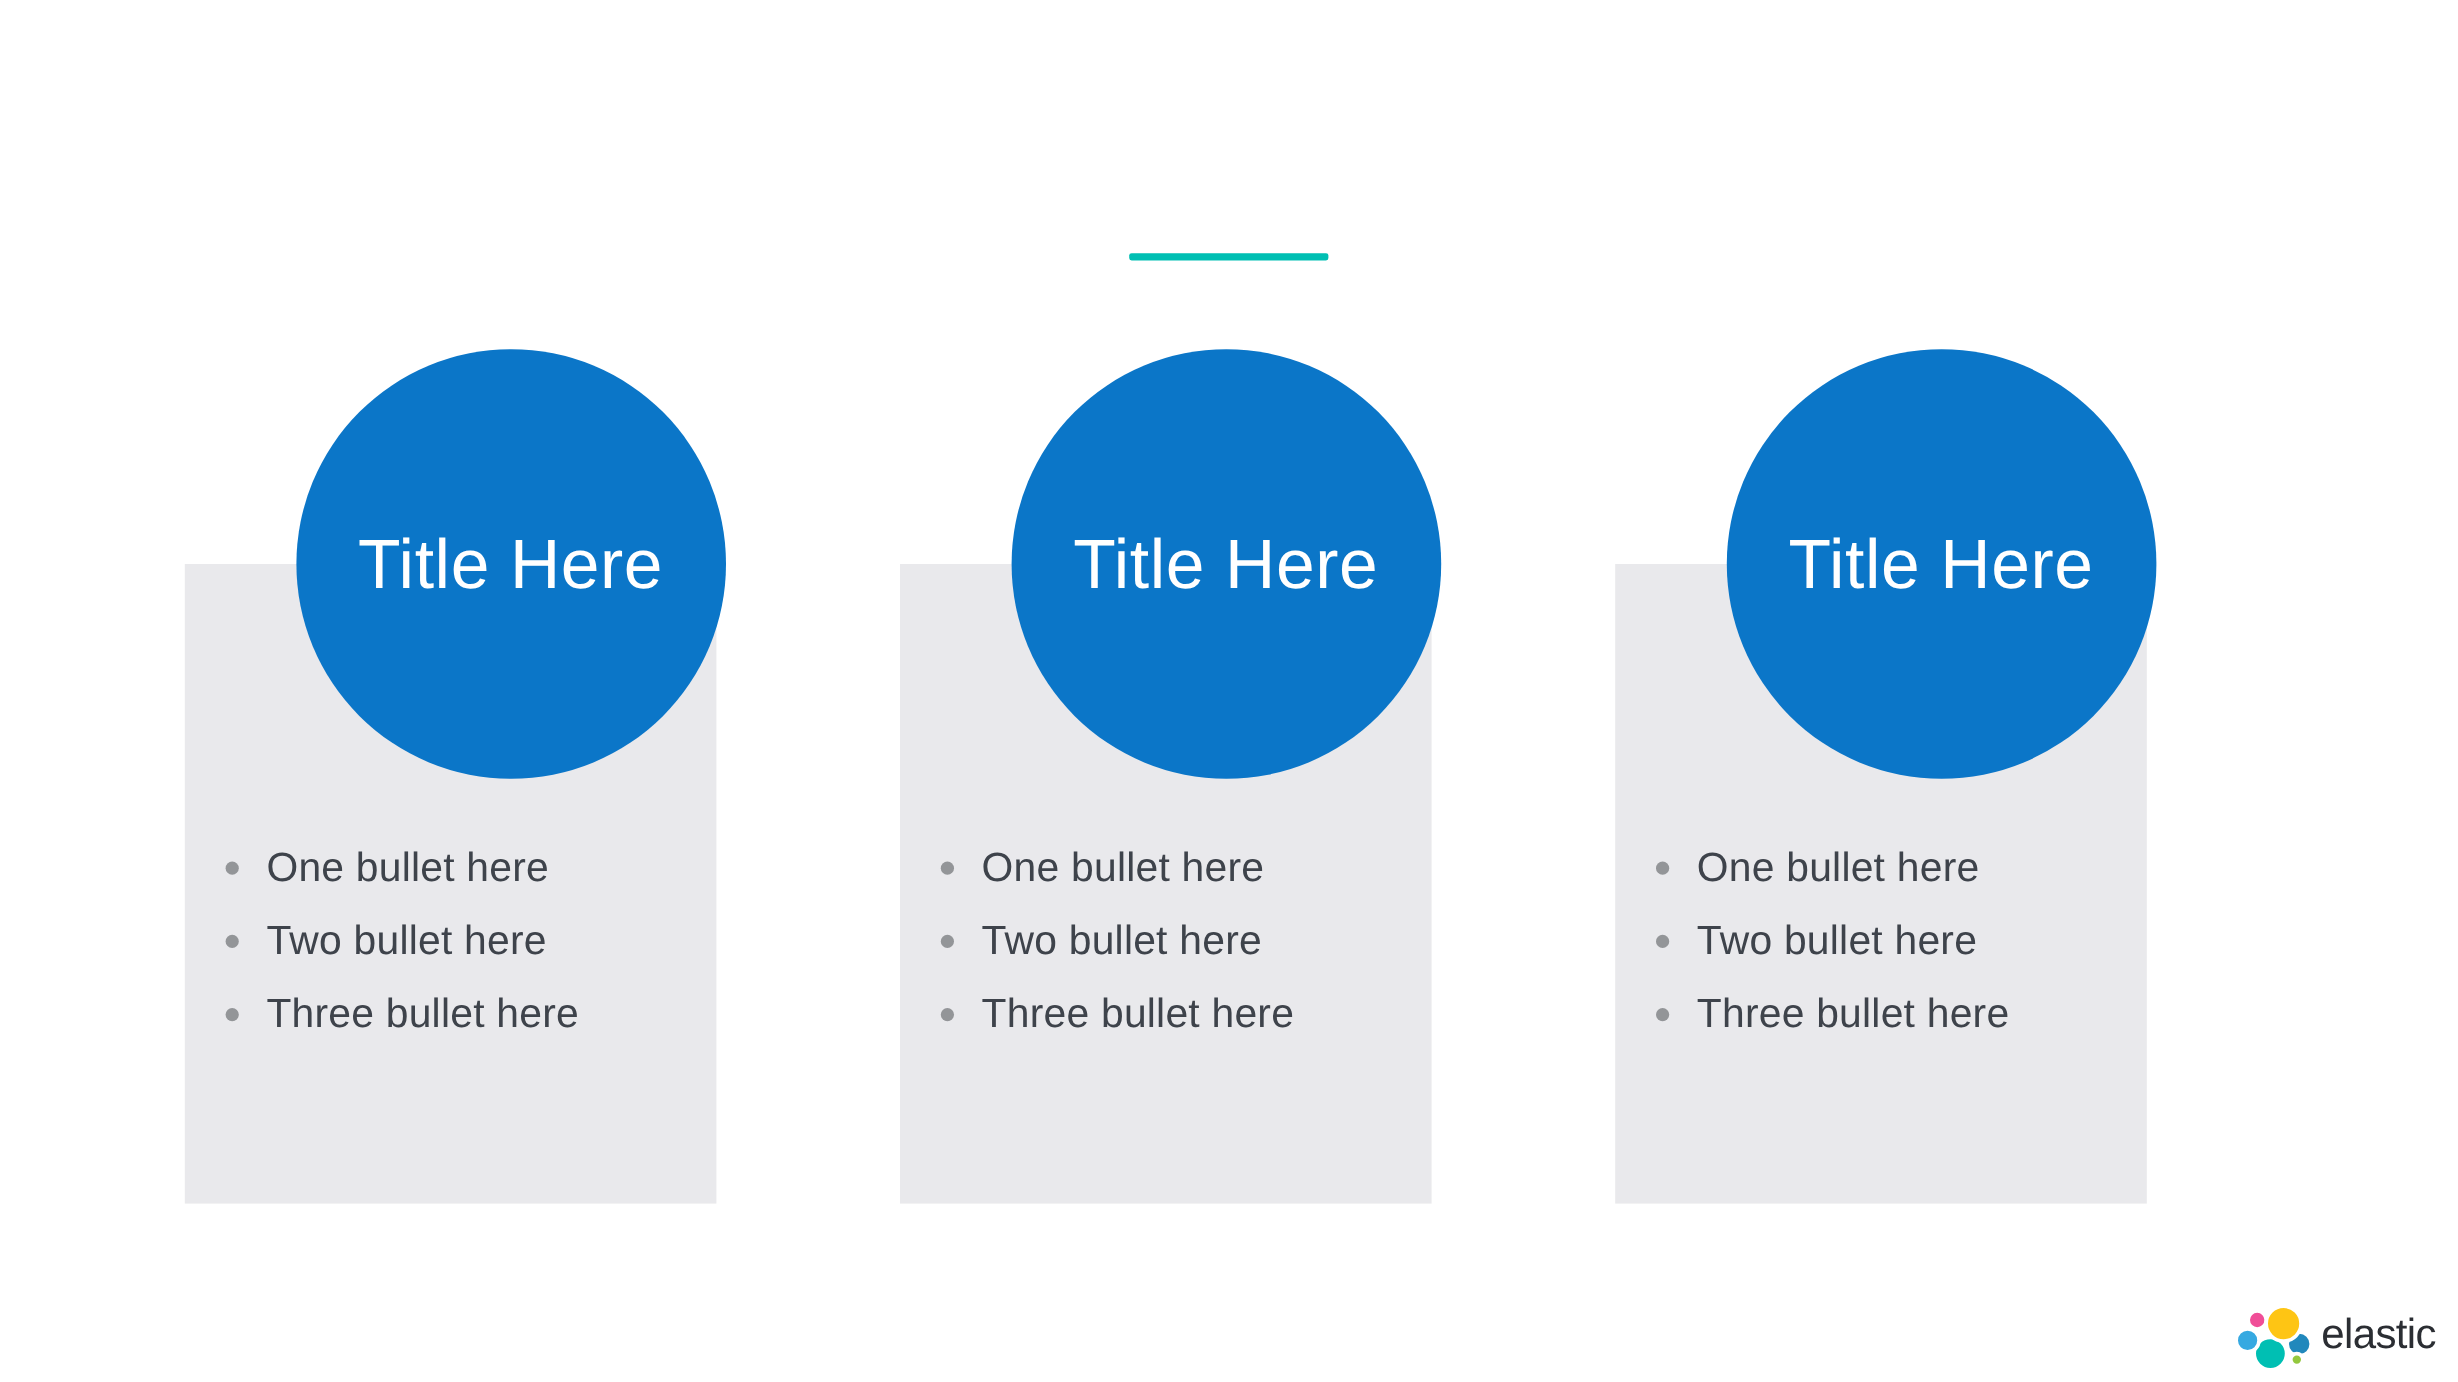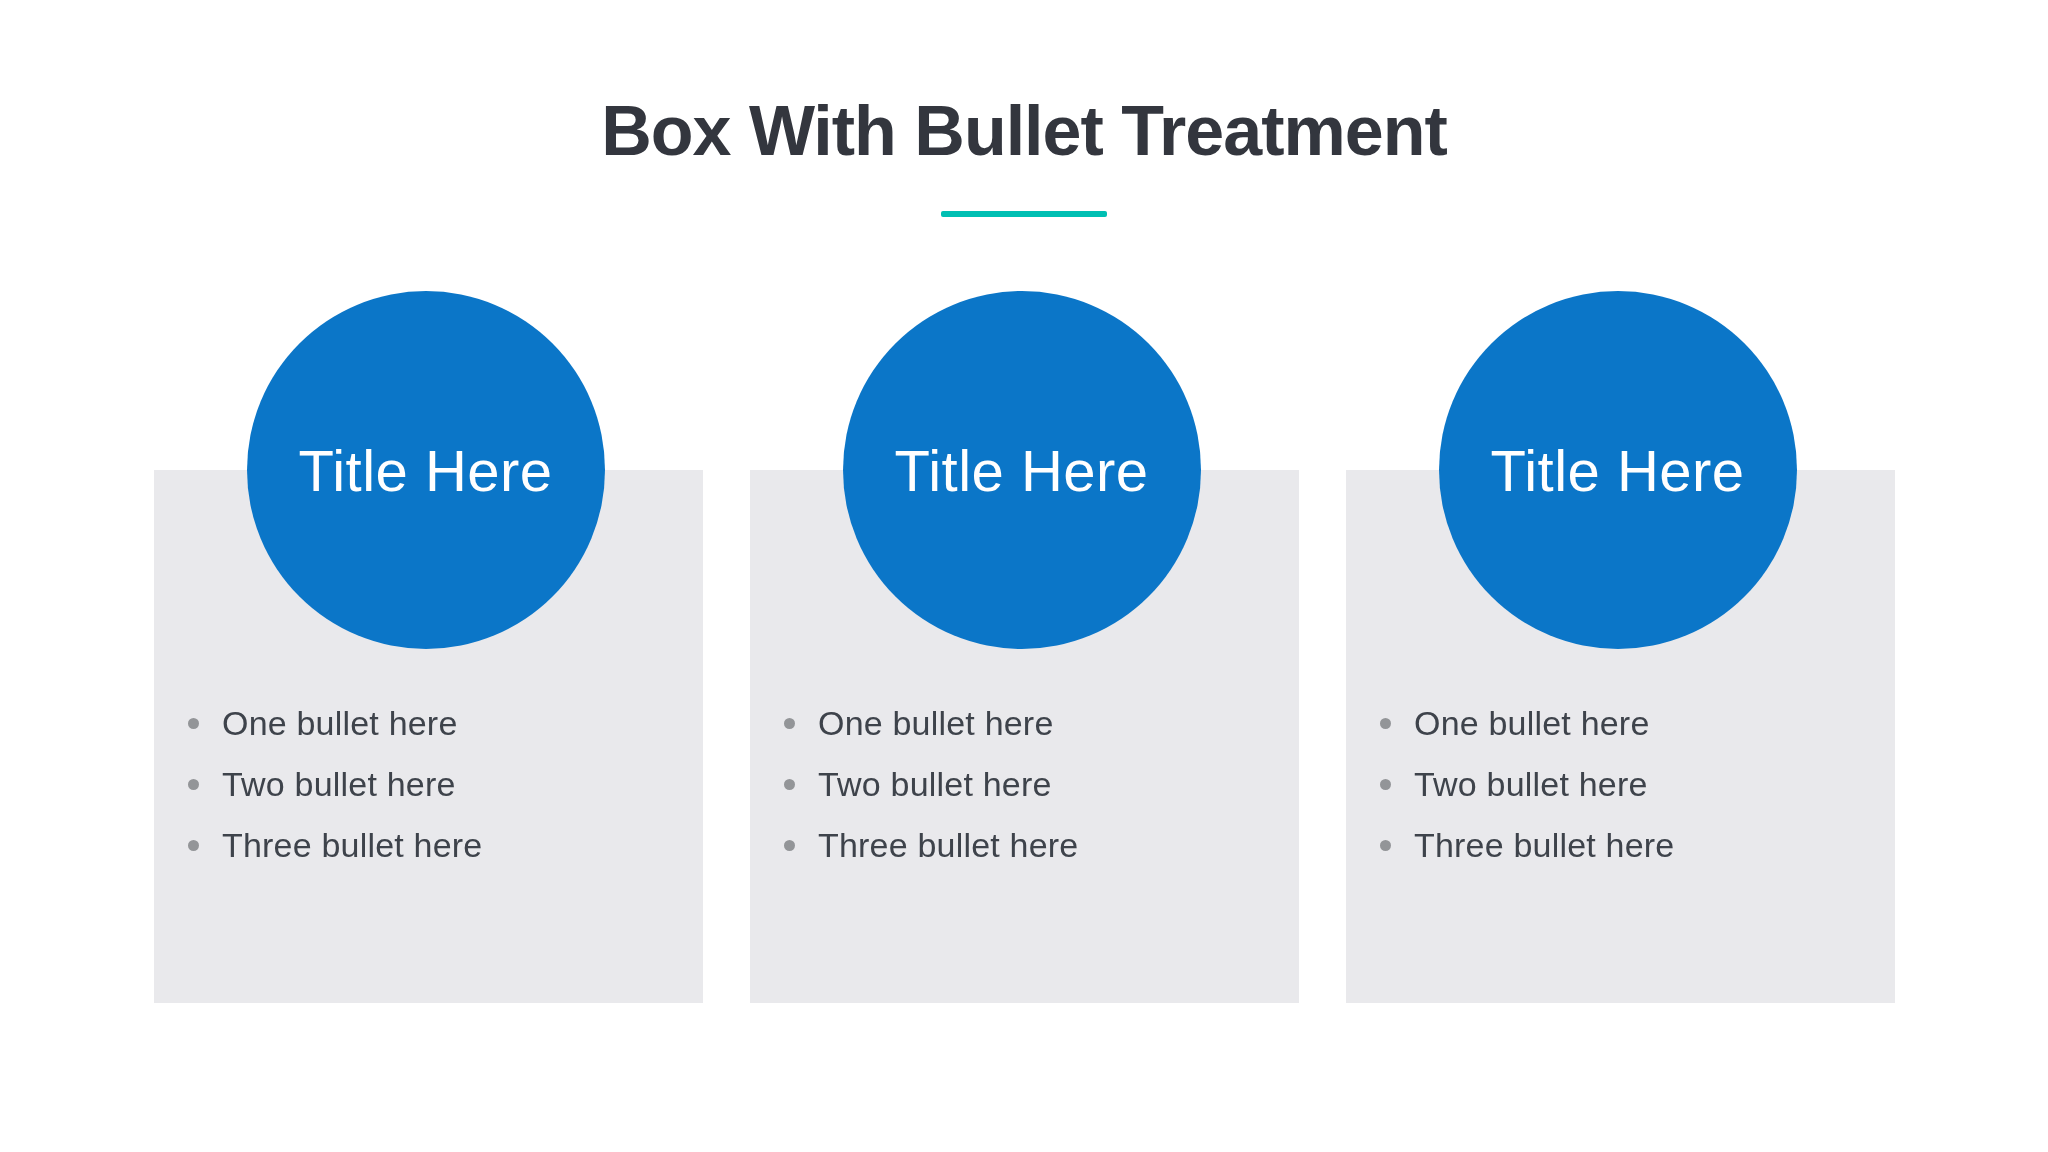--- a/index.html
+++ b/index.html
@@ -43,21 +43,21 @@
     width: 543px;
     height: 712px;
   }
   .card-1 { left: 154px; }
   .card-2 { left: 750px; }
   .card-3 { left: 1346px; }
   .card-box {
     position: absolute;
     top: 179px;
     left: 0;
-    width: 549px;
+    width: 443px;
     height: 533px;
     background: #E9E9EC;
   }
   .card-circle {
     position: absolute;
     top: 0;
     left: 50%;
     transform: translateX(-50%);
     width: 358px;
     height: 358px;
@@ -120,21 +120,20 @@
     letter-spacing: -0.5px;
     line-height: 1;
     padding-bottom: 6px;
   }
 </style>
 </head>
 <body>
 
 <div class="slide">
 
-  <h1 class="slide-title">Box With Bullet Treatment</h1>
   <div class="title-underline"></div>
 
   <section class="card card-1">
     <div class="card-box">
       <ul class="bullet-list">
         <li class="bullet-item">
           <span class="bullet-dot"></span>
           <span class="bullet-text">One bullet here</span>
         </li>
         <li class="bullet-item">
@@ -189,14 +188,25 @@
           <span class="bullet-dot"></span>
           <span class="bullet-text">Three bullet here</span>
         </li>
       </ul>
     </div>
     <div class="card-circle">
       <span class="circle-label">Title Here</span>
     </div>
   </section>
 
+  <div class="brand">
+    <svg class="brand-mark" viewBox="0 0 66 60" xmlns="http://www.w3.org/2000/svg" aria-hidden="true">
+      <circle cx="55" cy="36" r="10" fill="#2188BC" stroke="#ffffff" stroke-width="3"></circle>
+      <circle cx="31" cy="44" r="13.5" fill="#00BFB3" stroke="#ffffff" stroke-width="3"></circle>
+      <circle cx="12" cy="33" r="9.5" fill="#36A9E1" stroke="#ffffff" stroke-width="3"></circle>
+      <circle cx="20" cy="16" r="7.5" fill="#F04E98" stroke="#ffffff" stroke-width="3"></circle>
+      <circle cx="42" cy="19" r="14.5" fill="#FEC514" stroke="#ffffff" stroke-width="3"></circle>
+      <circle cx="53" cy="49" r="5" fill="#93C83E" stroke="#ffffff" stroke-width="3"></circle>
+    </svg>
+    <span class="brand-name">elastic</span>
+  </div>
 
 </div>
 
 </body></html>

